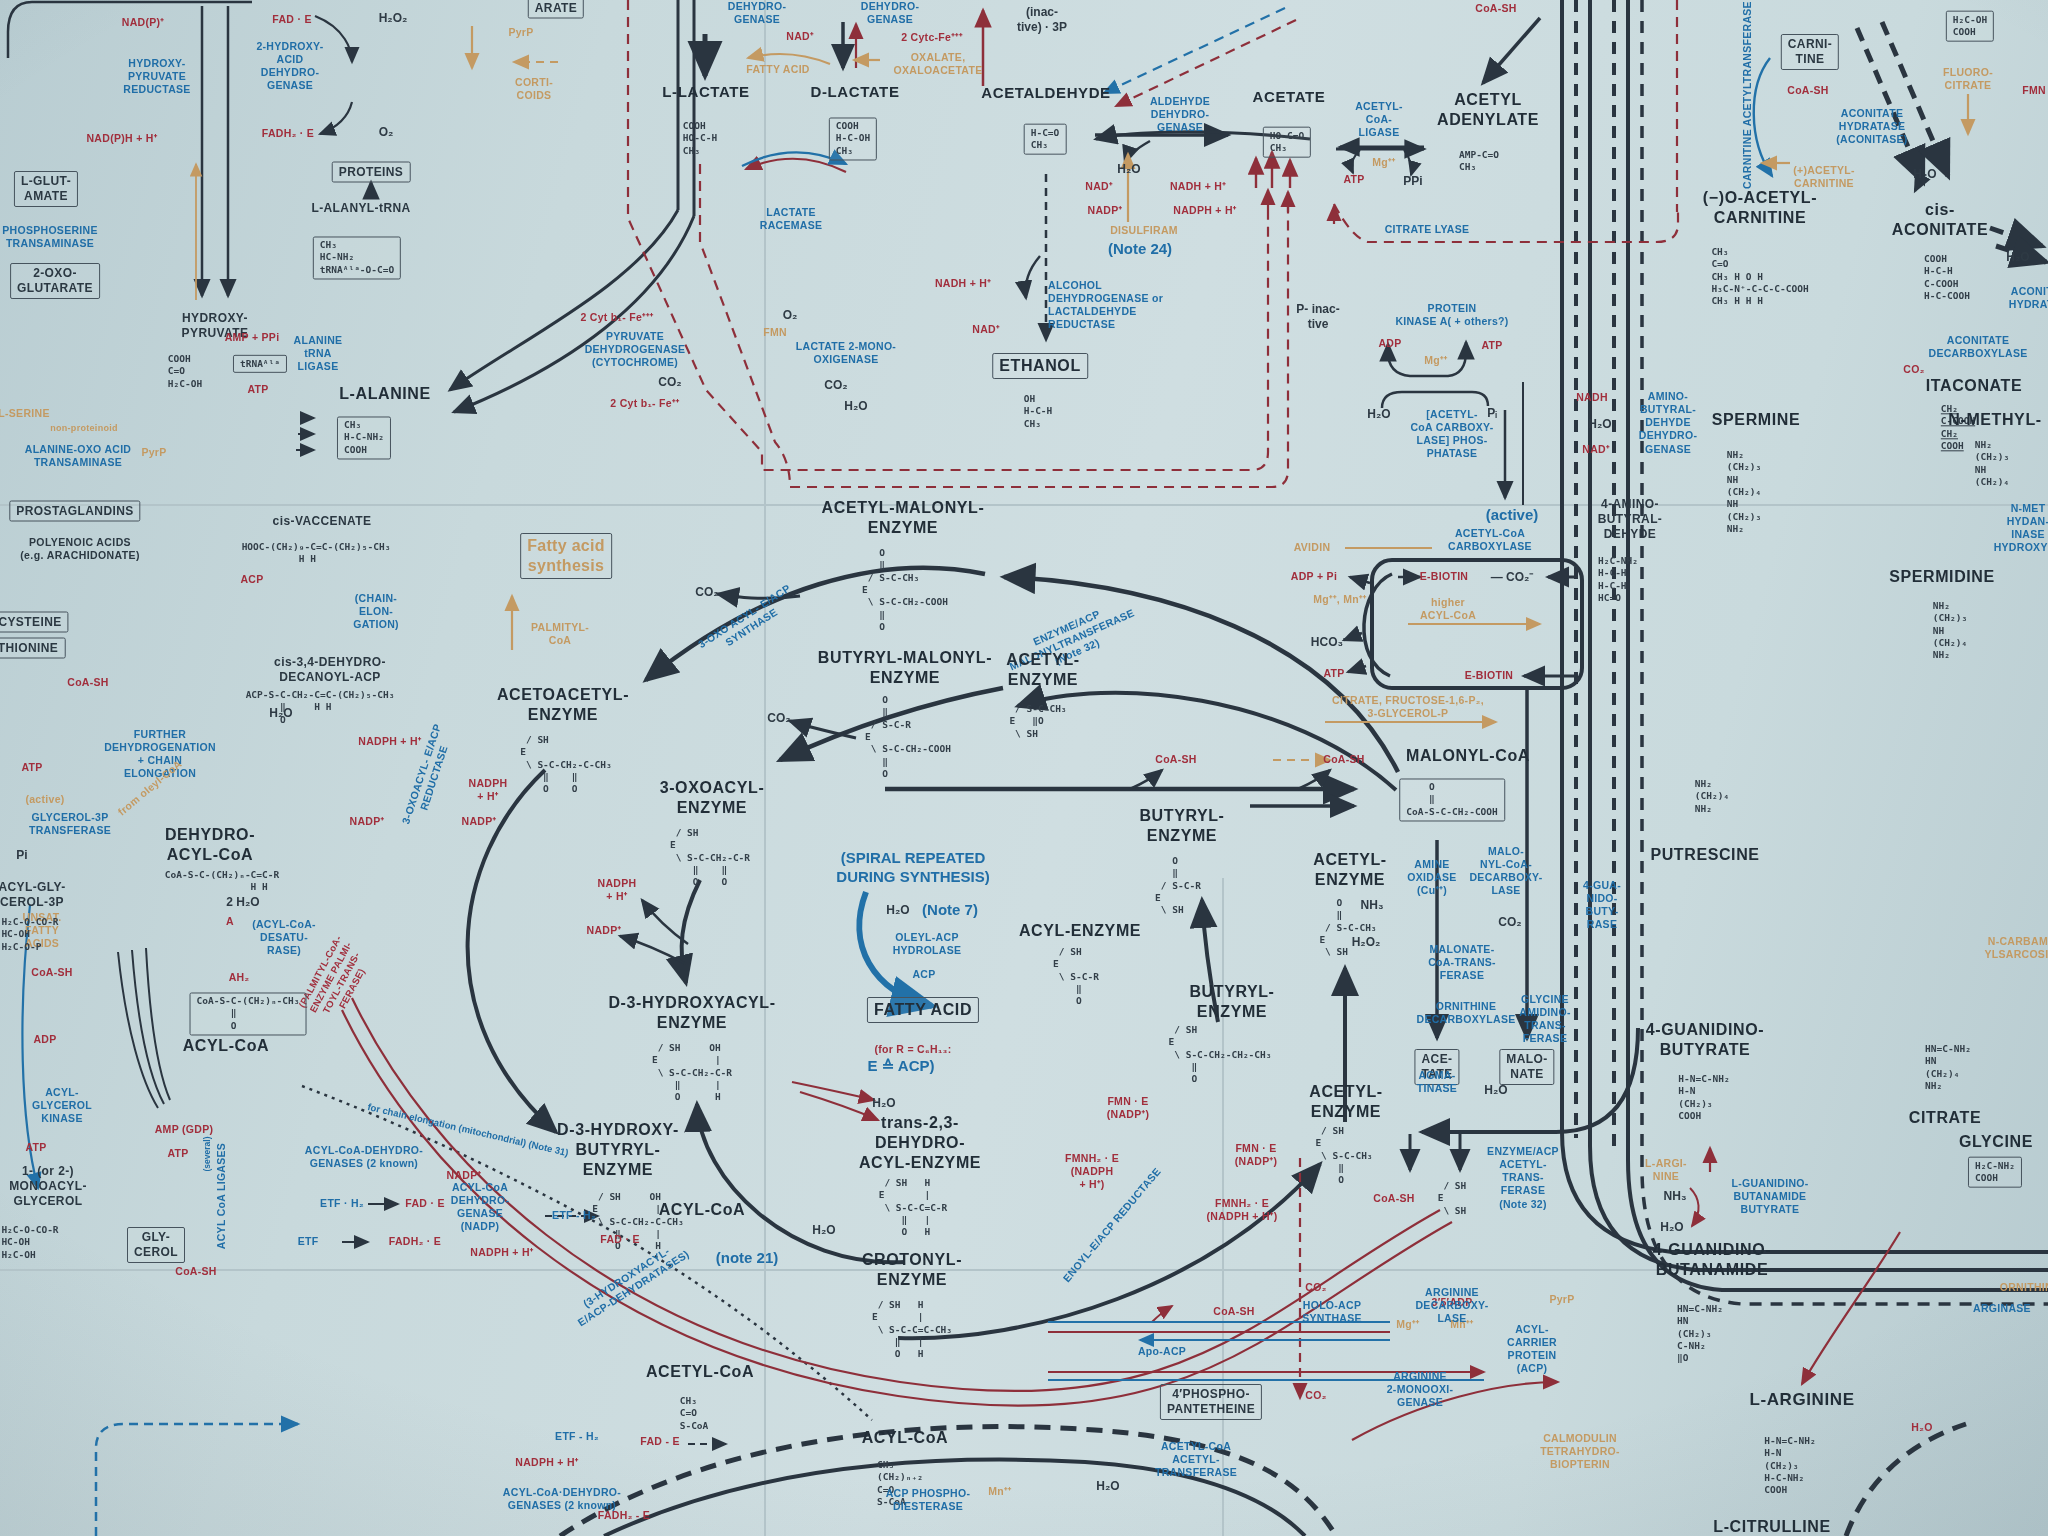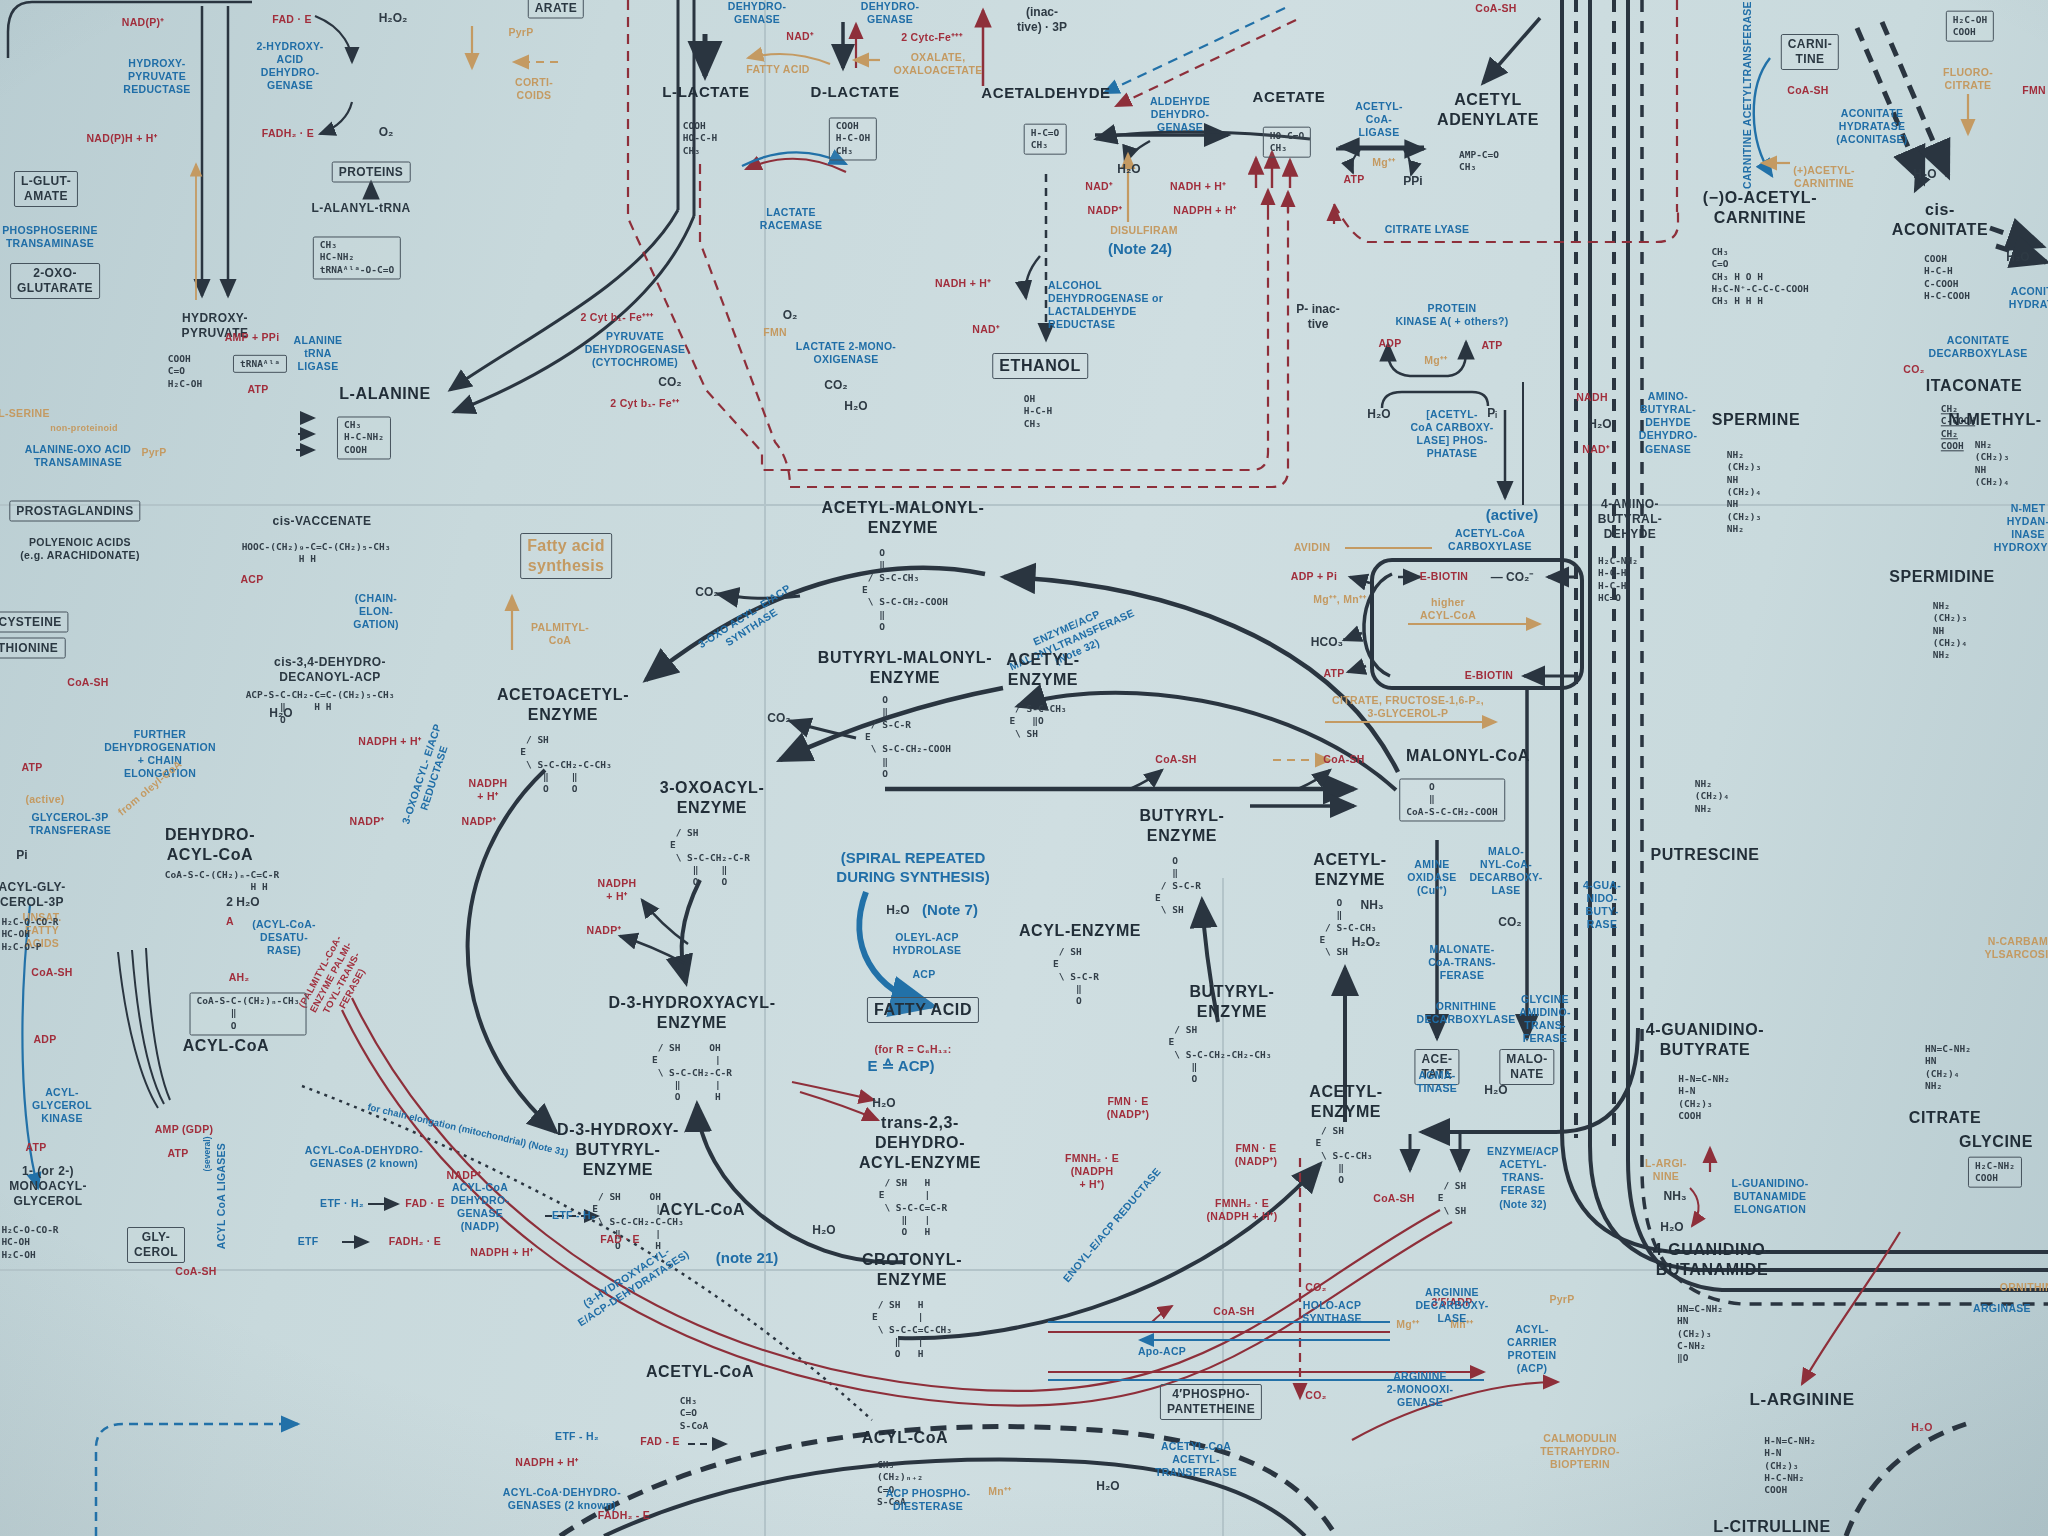--- a/index.html
+++ b/index.html
@@ -747,21 +747,21 @@
 BUTYRATE</div>
       <div class="lbl s" style="left: 1704px; top: 1098px; transform: translate(-50%, -50%);">H-N=C-NH₂
 H-N
 (CH₂)₃
 COOH</div>
       <div class="lbl o" style="left: 1666px; top: 1170px; transform: translate(-50%, -50%);">L-ARGI-
 NINE</div>
       <div class="lbl pl" style="left: 1675px; top: 1196px; transform: translate(-50%, -50%);">NH₃</div>
       <div class="lbl e" style="left: 1770px; top: 1197px; transform: translate(-50%, -50%);">L-GUANIDINO-
 BUTANAMIDE
-ELONGATION</div>
+BUTYRATE</div>
       <div class="lbl pl" style="left: 1672px; top: 1227px; transform: translate(-50%, -50%);">H₂O</div>
       <div class="lbl mb" style="left: 1712px; top: 1260px; transform: translate(-50%, -50%);">4-GUANIDINO-
 BUTANAMIDE</div>
       <div class="lbl s" style="left: 1700px; top: 1334px; transform: translate(-50%, -50%);">HN=C-NH₂
 HN
 (CH₂)₃
 C-NH₂
 ‖O</div>
       <div class="lbl e" style="left: 1437px; top: 1082px; transform: translate(-50%, -50%);">AGMA-
 TINASE</div>

